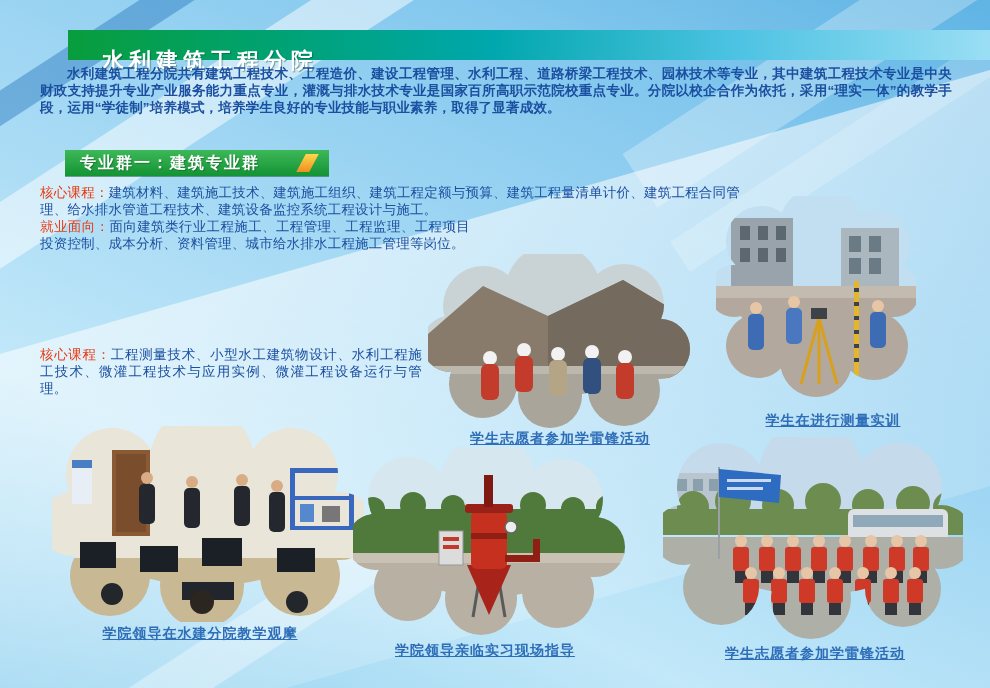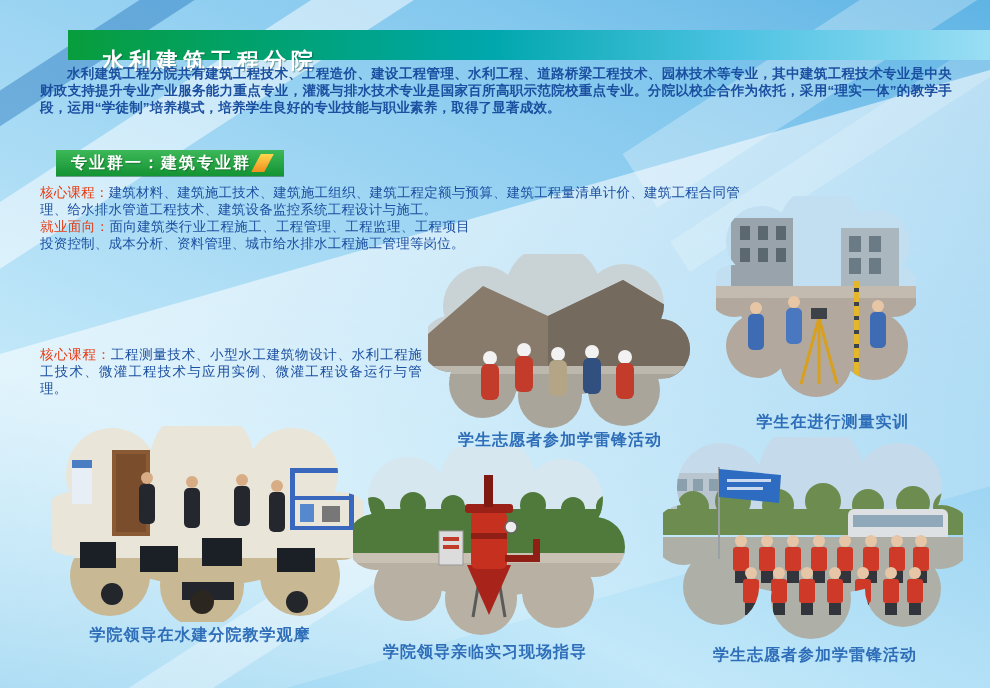--- a/index.html
+++ b/index.html
@@ -32,42 +32,42 @@
     letter-spacing:5px;line-height:30px;padding-left:34px;
     text-shadow:1px 1px 1px rgba(0,70,60,.45);
     margin-top:16px;
   }
   .intro{
     position:absolute;left:40px;top:66px;width:912px;
     font-size:13.5px;font-weight:600;color:#1b4fa0;line-height:16.8px;
     text-align:justify;text-indent:2em;letter-spacing:.2px;
   }
   .sec-banner{
-    position:absolute;left:56px;width:228px;height:26px;
+    position:absolute;left:65px;width:264px;height:26px;
     background:linear-gradient(180deg,#3db858,#149334);
     box-shadow:0 1px 0 rgba(8,80,40,.5);
   }
   .sec-banner .label{
     font-size:16px;font-weight:bold;color:#fff;line-height:26px;
     padding-left:15px;letter-spacing:2px;text-shadow:1px 1px 1px rgba(0,60,20,.4);
   }
   .sec-banner .slash{
     position:absolute;right:15px;top:4px;width:13px;height:18px;
     background:linear-gradient(180deg,#ffd74d,#ef8f1f);transform:skewX(-28deg);
   }
   .textblock{
     position:absolute;font-size:13.5px;font-weight:400;line-height:17px;
     color:#1b4fa0;text-align:justify;letter-spacing:.2px;
   }
   .textblock .red{color:#e8380f;}
   .photo{position:absolute;}
   .photo svg{display:block;width:100%;height:100%;}
   .caption{
-    position:absolute;font-size:16px;font-weight:600;color:#2e6db8;
-    text-align:center;letter-spacing:1px;
+    position:absolute;font-size:14px;font-weight:600;color:#2e6db8;
+    text-align:center;letter-spacing:1px;text-decoration:underline;
   }
 </style>
 </head>
 <body>
 
 <div class="page">
 
   <div class="deco ribbon-blue-tl"></div>
   <div class="deco ribbon-white-tl"></div>
   <div class="deco ribbon-pale"></div>

